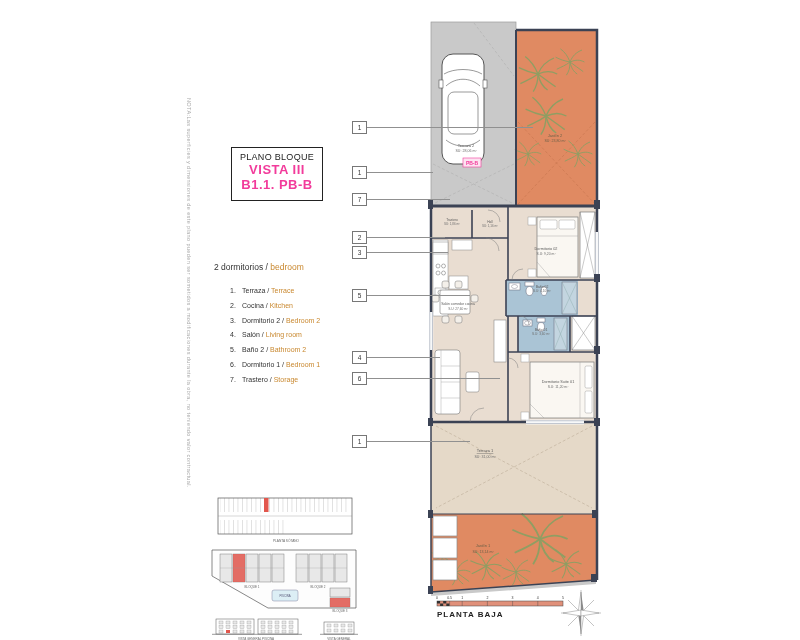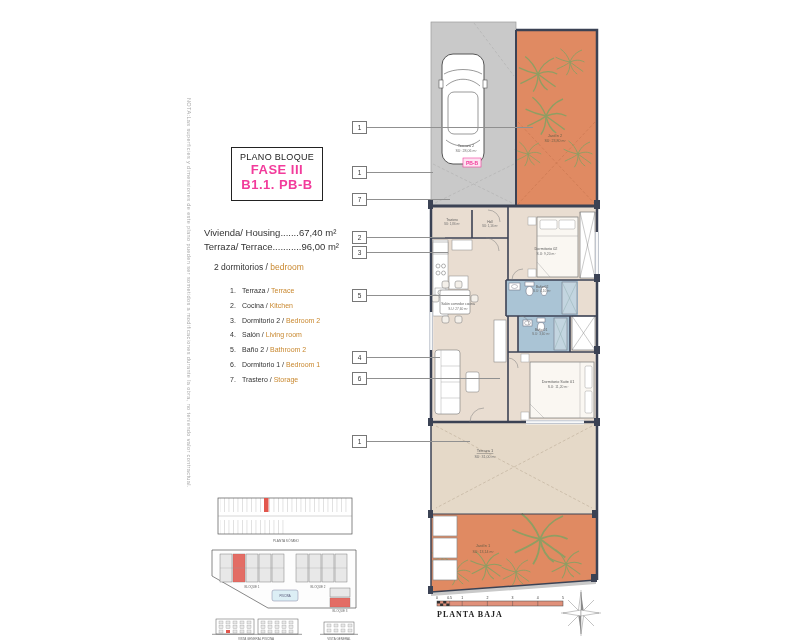--- a/index.html
+++ b/index.html
@@ -15,43 +15,39 @@
   .summary{left:204px;top:226px;font-size:9.5px;color:#333;line-height:14px;}
   .bedrooms{left:214px;top:262px;font-size:8.5px;color:#333;}
   .or{color:#c9882f;text-align:right;}
   .legend{left:230px;top:287px;font-size:7px;color:#333;}
   .li{height:14.8px;}
   .li .n{display:inline-block;width:12px;}
   .callout{position:absolute;display:flex;align-items:center;z-index:3;}
   .cbox{width:13px;height:11px;border:.8px solid #777;background:#fff;color:#333;
         font-size:6.5px;display:flex;align-items:center;justify-content:center;flex:none;}
   .cline{height:1px;background:#909090;flex:1;}
-  .pbaja{left:437px;top:610px;font-size:8px;font-weight:600;letter-spacing:1px;color:#222;font-family:Liberation Serif, serif;}
+  .pbaja{left:437px;top:610px;font-size:8px;font-weight:600;letter-spacing:1px;color:#222;}
   svg{position:absolute;overflow:visible;}
   svg text{font-family:"Liberation Sans","DejaVu Sans",sans-serif;}
   .rl{fill:#5c5c5c;}
   .ra{fill:#6f6f6f;}
 </style>
 </head>
 <body>
 
 <div id="stage">
 
   <div class="abs note">NOTA:Las superficies y dimensiones de este plano pueden ser sometidos a modificaciones durante la obra, no teniendo valor contractual.</div>
 
   <div class="abs titlebox">
     <div class="t1">PLANO BLOQUE</div>
-    <div class="t2">FASE III</div>
+    <div class="t2">VISTA III</div>
     <div class="t2">B1.1. PB-B</div>
   </div>
 
-  <div class="abs summary">
-    <div>Vivienda/ Housing.......67,40 m²</div>
-    <div>Terraza/ Terrace...........96,00 m²</div>
-  </div>
   <div class="abs bedrooms">
     <span>2 dormitorios /</span>
     <span class="or">bedroom</span>
   </div>
 
   <div class="abs legend">
     <div class="li"><span class="n">1.</span><span>Terraza /</span> <span class="or">Terrace</span></div>
     <div class="li"><span class="n">2.</span><span>Cocina /</span> <span class="or">Kitchen</span></div>
     <div class="li"><span class="n">3.</span><span>Dormitorio 2 /</span> <span class="or">Bedroom 2</span></div>
     <div class="li"><span class="n">4.</span><span>Salón /</span> <span class="or">Living room</span></div>

